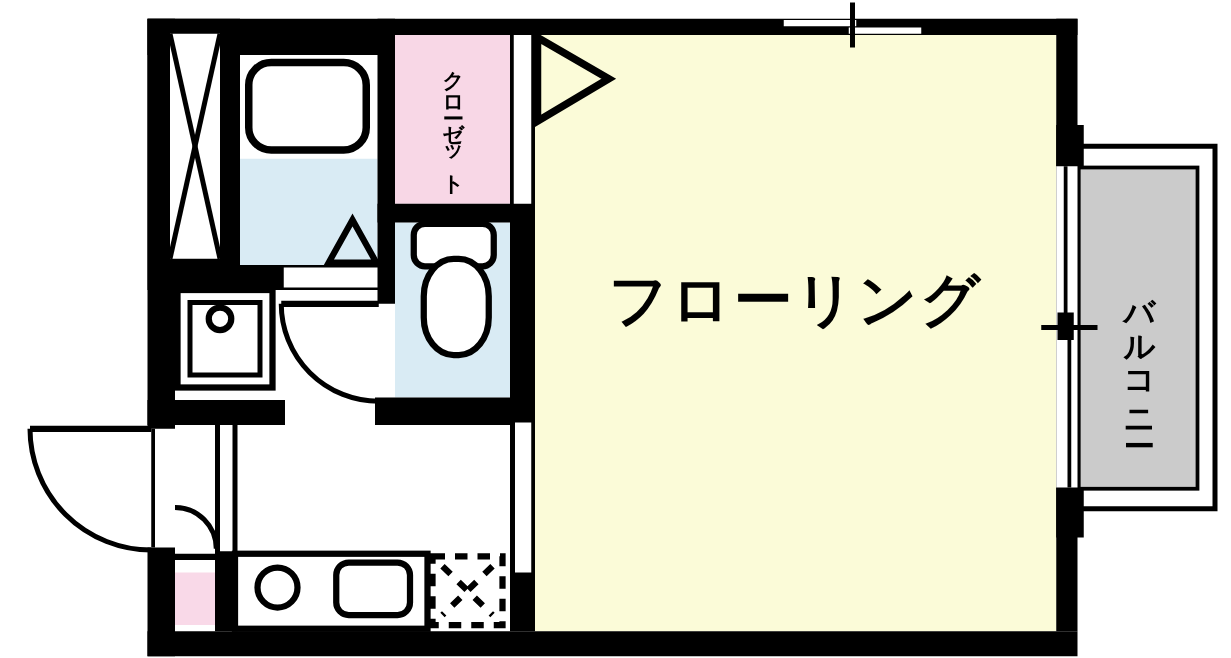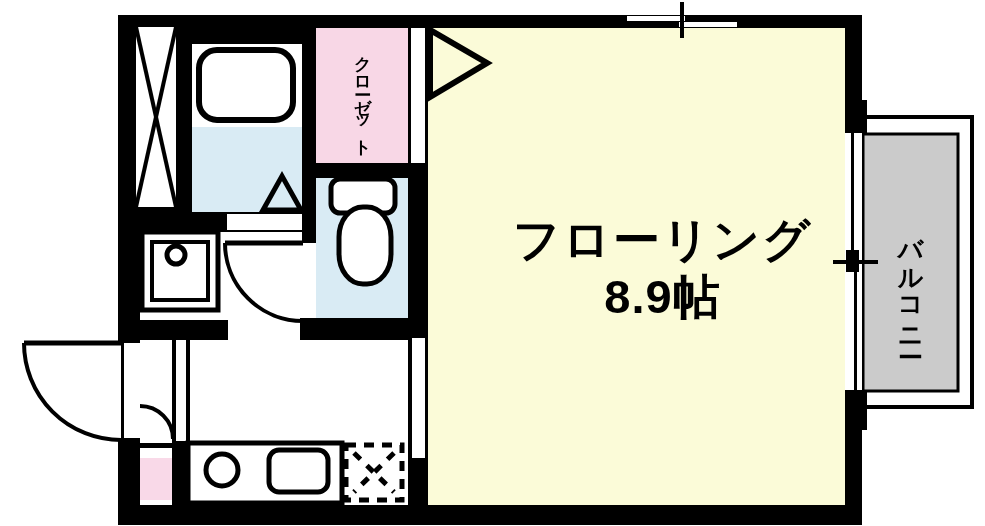--- a/index.html
+++ b/index.html
@@ -1,21 +1,21 @@
 <!DOCTYPE html>
 <html><head>
 <meta charset="utf-8">
 <style>
   html,body{margin:0;padding:0;background:#fff;}
   body{font-family:"Liberation Sans", sans-serif;}
   #plan{position:relative;width:985px;height:526px;background:#fff;overflow:hidden;}
   #plan svg{position:absolute;left:0;top:0;}
   .lbl{position:absolute;color:#000;line-height:1.08;white-space:nowrap;}
   .lbl-main{left:428px;top:215px;width:417px;text-align:center;
-            font-size:47px;font-weight:bold;letter-spacing:2px;margin-left:26px;}
+            font-size:47px;font-weight:bold;letter-spacing:2px;}
   .lbl-main .area{font-size:47px;margin-top:6px;letter-spacing:1px;}
   .lbl-vert{writing-mode:vertical-rl;text-orientation:upright;}
   .lbl-closet{left:316px;top:36px;width:92px;height:122px;display:flex;
               align-items:center;justify-content:center;font-size:17px;font-weight:bold;letter-spacing:1px;}
   .lbl-balcony{left:863px;top:178px;width:95px;height:210px;display:flex;
                align-items:center;justify-content:center;font-size:25px;font-weight:bold;letter-spacing:2px;}
 </style>
 </head>
 <body>
 
@@ -109,17 +109,16 @@
       <rect x="346" y="445" width="56" height="55" fill="#FFFFFF" stroke="#000" stroke-width="5" stroke-dasharray="10 8"></rect>
       <line x1="354" y1="453" x2="394" y2="492" stroke="#000" stroke-width="5" stroke-dasharray="9 9"></line>
       <line x1="394" y1="453" x2="354" y2="492" stroke="#000" stroke-width="5" stroke-dasharray="9 9"></line>
     </g>
 
     <polygon points="430,30 430,97 487,63" fill="none" stroke="#000" stroke-width="6"></polygon>
   </svg>
 
   <div class="lbl lbl-main">
     <div>フローリング</div>
-    <div class="area">8.9帖</div>
   </div>
   <div class="lbl lbl-vert lbl-closet">クローゼット</div>
   <div class="lbl lbl-vert lbl-balcony">バルコニー</div>
 </div>
 
 </body></html>

